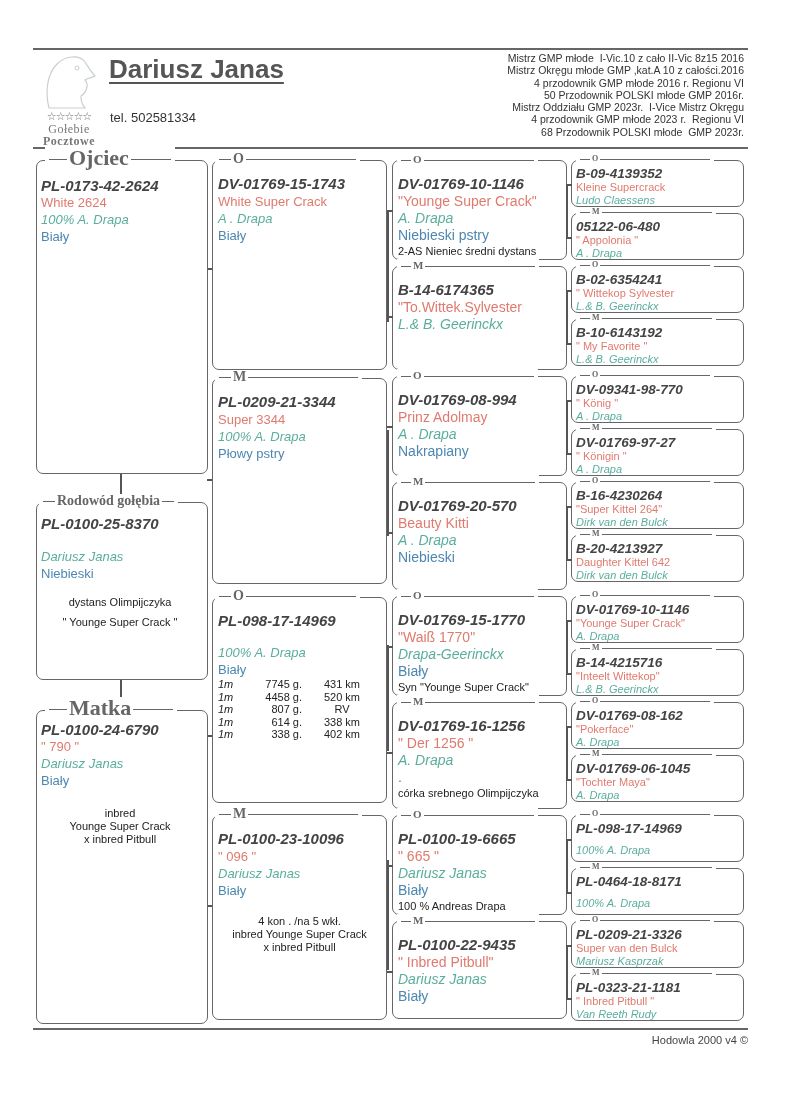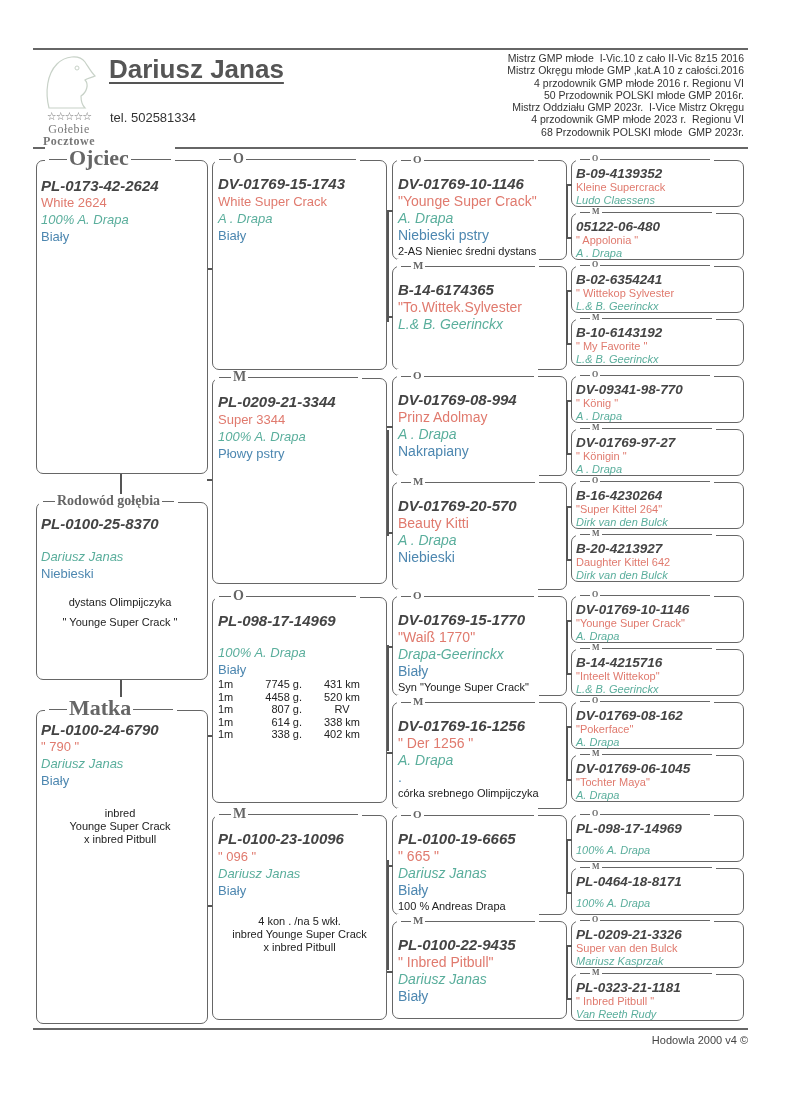--- a/index.html
+++ b/index.html
@@ -43,21 +43,21 @@
   .c3 .pname, .c3 .owner, .c3 .color { font-size:14px; line-height:17px; }
   .c3 .note { font-size:11px; line-height:14px; }
   
   .c4 { left:571px; width:173px; padding:5px 4px 0 4px; }
   .c4 .ring { font-size:13.5px; line-height:15px; }
   .c4 .pname, .c4 .owner { font-size:11px; line-height:13px; }
   .row { display:block; white-space:nowrap; }
   .center { text-align:center; }
   .results { font-size:11px; line-height:12.5px; color:#222; }
   .results .r { display:flex; }
-  .results .r span:nth-child(1){ width:28px; }
+  .results .r span:nth-child(1){ width:28px;font-style:italic; }
   .results .r span:nth-child(2){ width:56px; text-align:right; padding-right:10px; }
   .results .r span:nth-child(3){ width:60px; text-align:center; }
   .footer { position:absolute; right:52px; top:1034px; font-size:11px; color:#444; }
 </style>
 </head>
 <body>
 
 <div class="hr" style="top:48px;"></div>
 <div class="logo">
   <svg class="head" viewBox="0 0 56 58">

